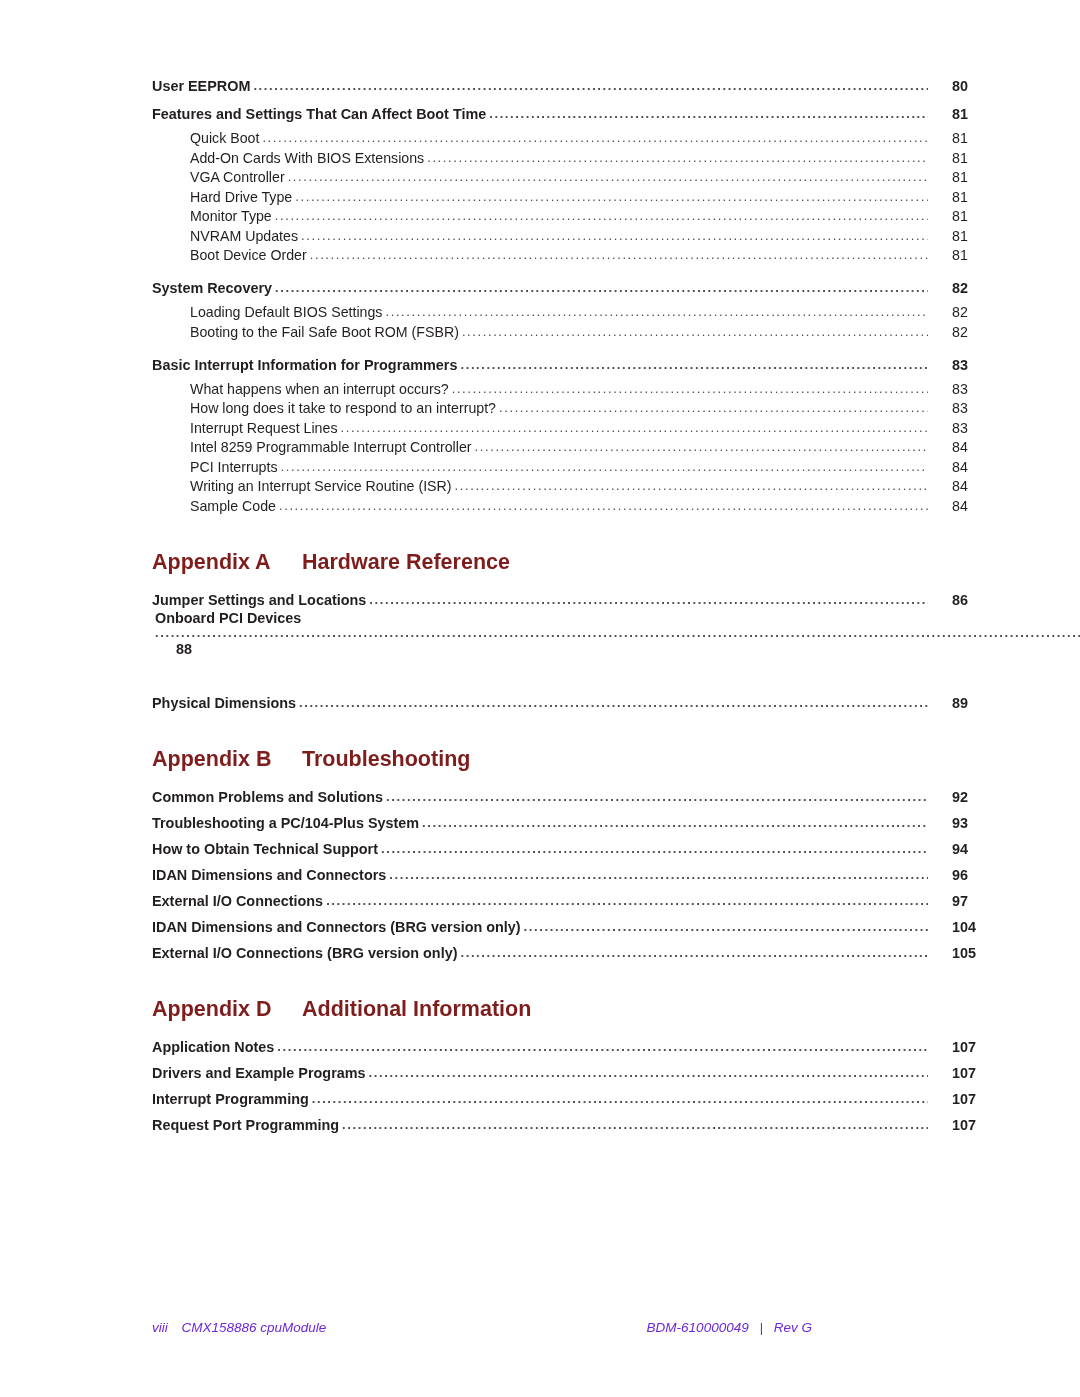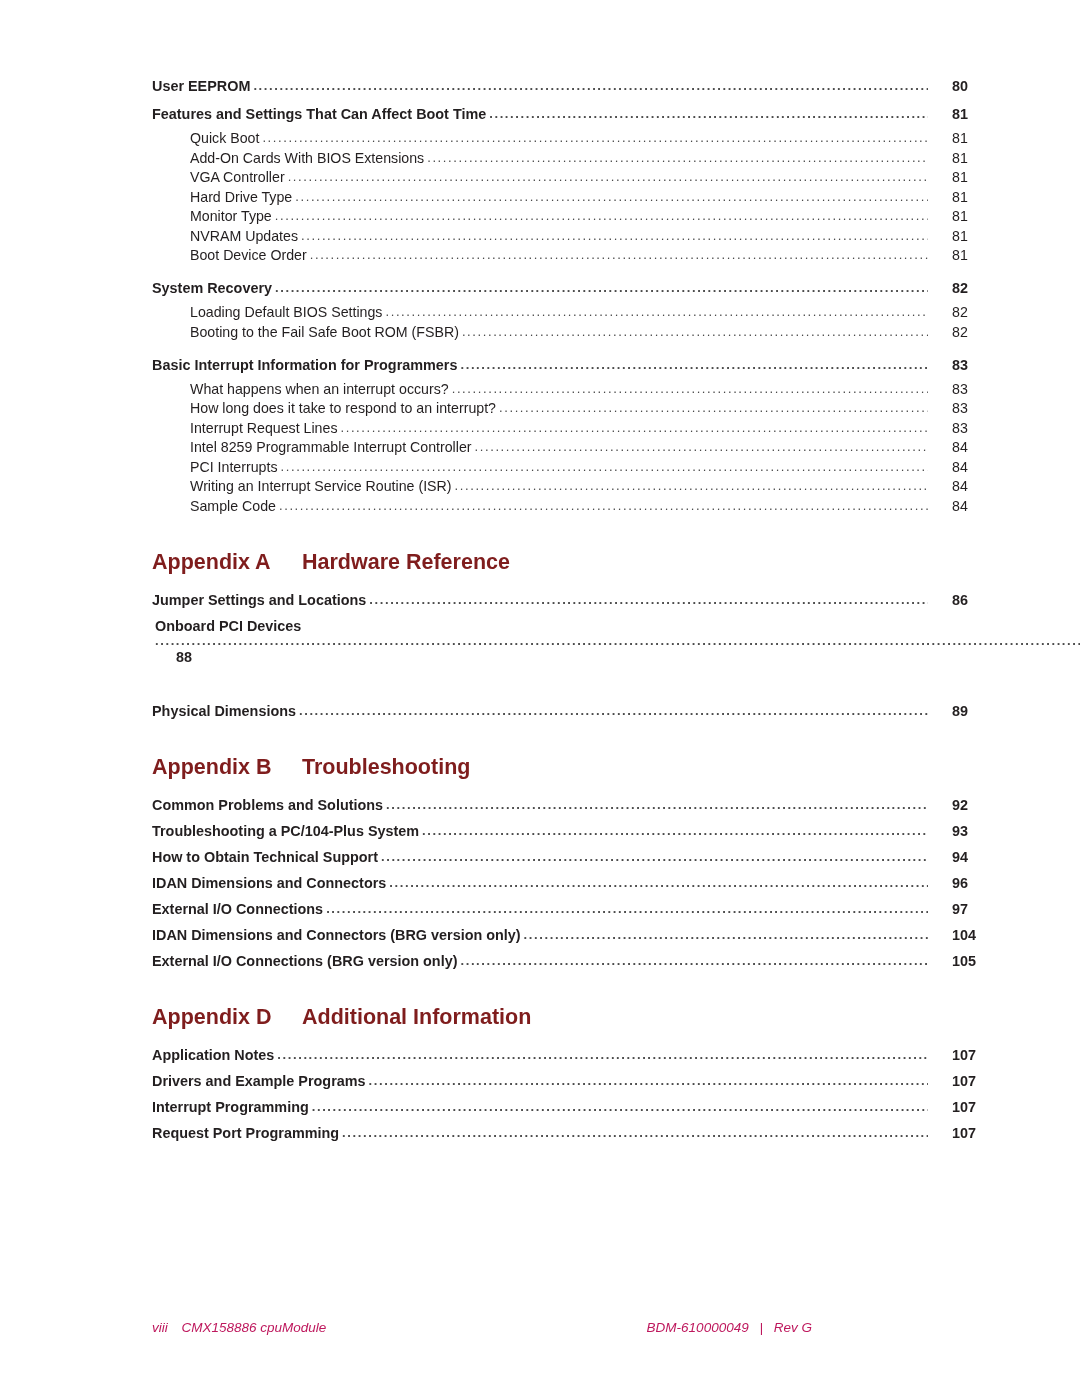--- a/index.html
+++ b/index.html
@@ -99,21 +99,21 @@
   .footer {
     position: absolute;
     left: 152px;
     right: 92px;
     bottom: 62px;
     display: flex;
     justify-content: space-between;
     align-items: baseline;
     font-size: 13.5px;
     font-style: italic;
-    color: #be185d;
+    color: #6d28d9;
   }
   .footer .left .pgnum { margin-right: 10px; }
   .footer .right .sep { margin: 0 7px; }
 </style>
 </head>
 <body>
 
 <div class="page">
 
   <div id="toc-top">
@@ -217,21 +217,21 @@
         <span class="dots">............................................................................................................................................................................................................................</span>
         <span class="pg">84</span>
       </div>
     </div>
 
   <div id="appendices">
       <div class="appendix">
         <span class="ax-num">Appendix A</span>
         <span class="ax-title"><span>Hardware Reference</span></span>
       </div>
-      <div class="toc-row lvl1" style="margin-bottom: 10px; justify-content: flex-end;">
+      <div class="toc-row lvl1" style="margin-bottom: 2px; justify-content: flex-end;">
         <span class="lbl">Jumper Settings and Locations</span>
         <span class="dots">............................................................................................................................................................................................................................</span>
         <span class="pg">86</span>
       </div>
       <div class="toc-row lvl1" style="margin-bottom: 10px; flex-direction: column;">
         <span class="lbl">Onboard PCI Devices</span>
         <span class="dots">............................................................................................................................................................................................................................</span>
         <span class="pg">88</span>
       </div>
       <div class="toc-row lvl1" style="margin-bottom: 10px;">

